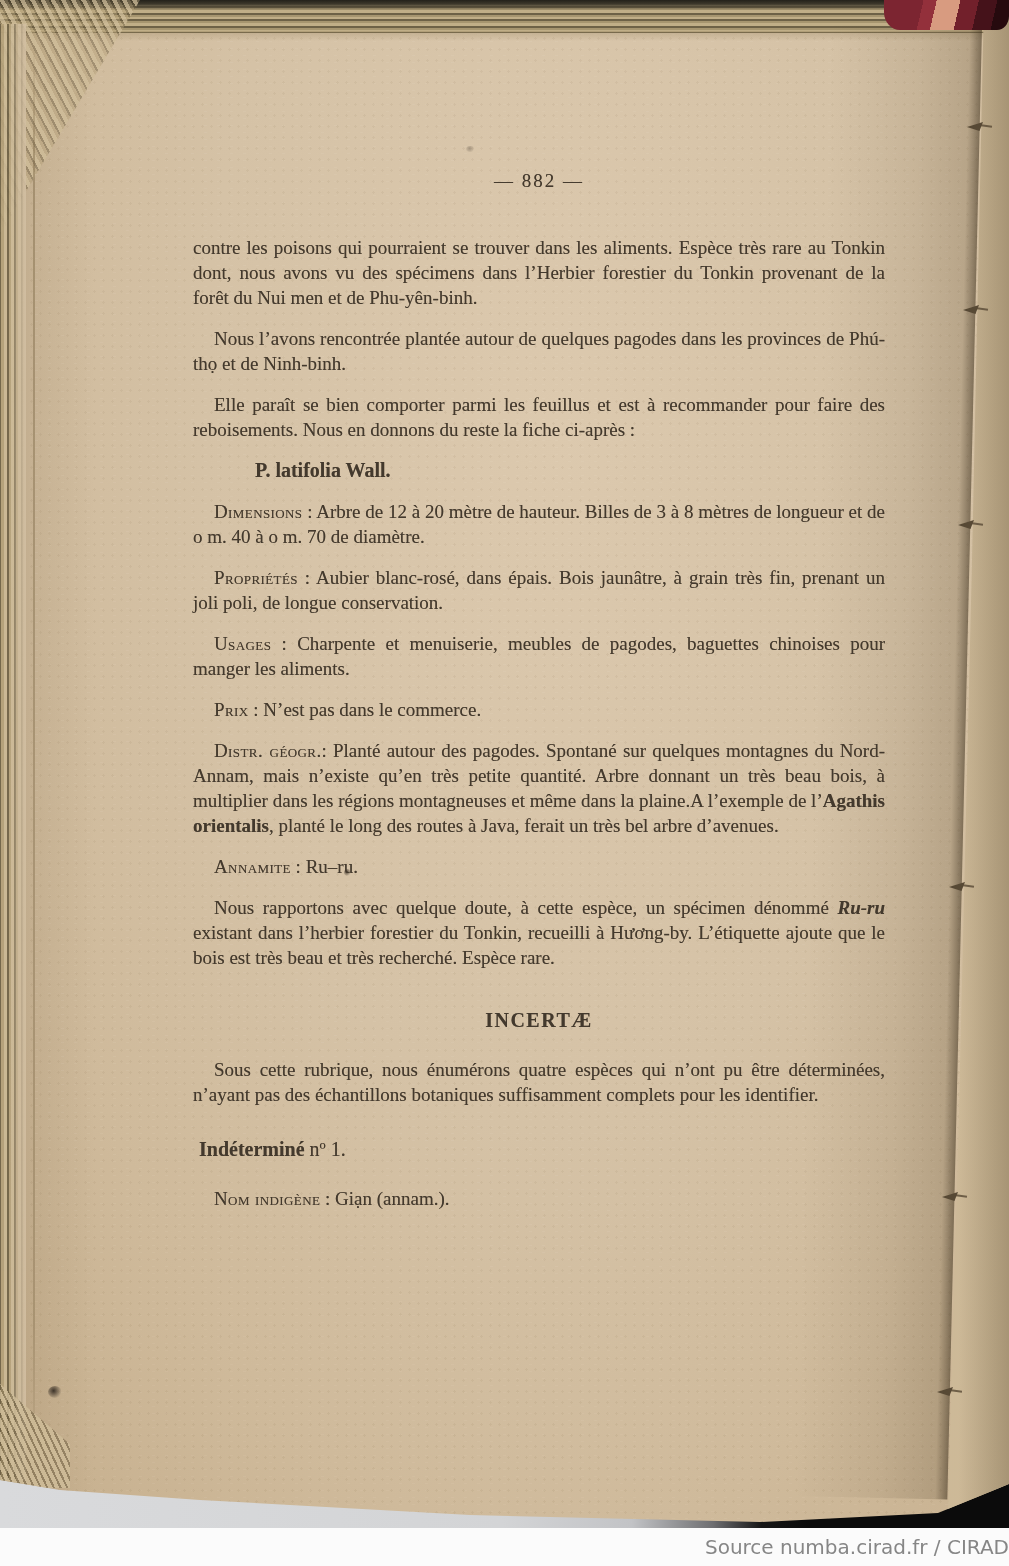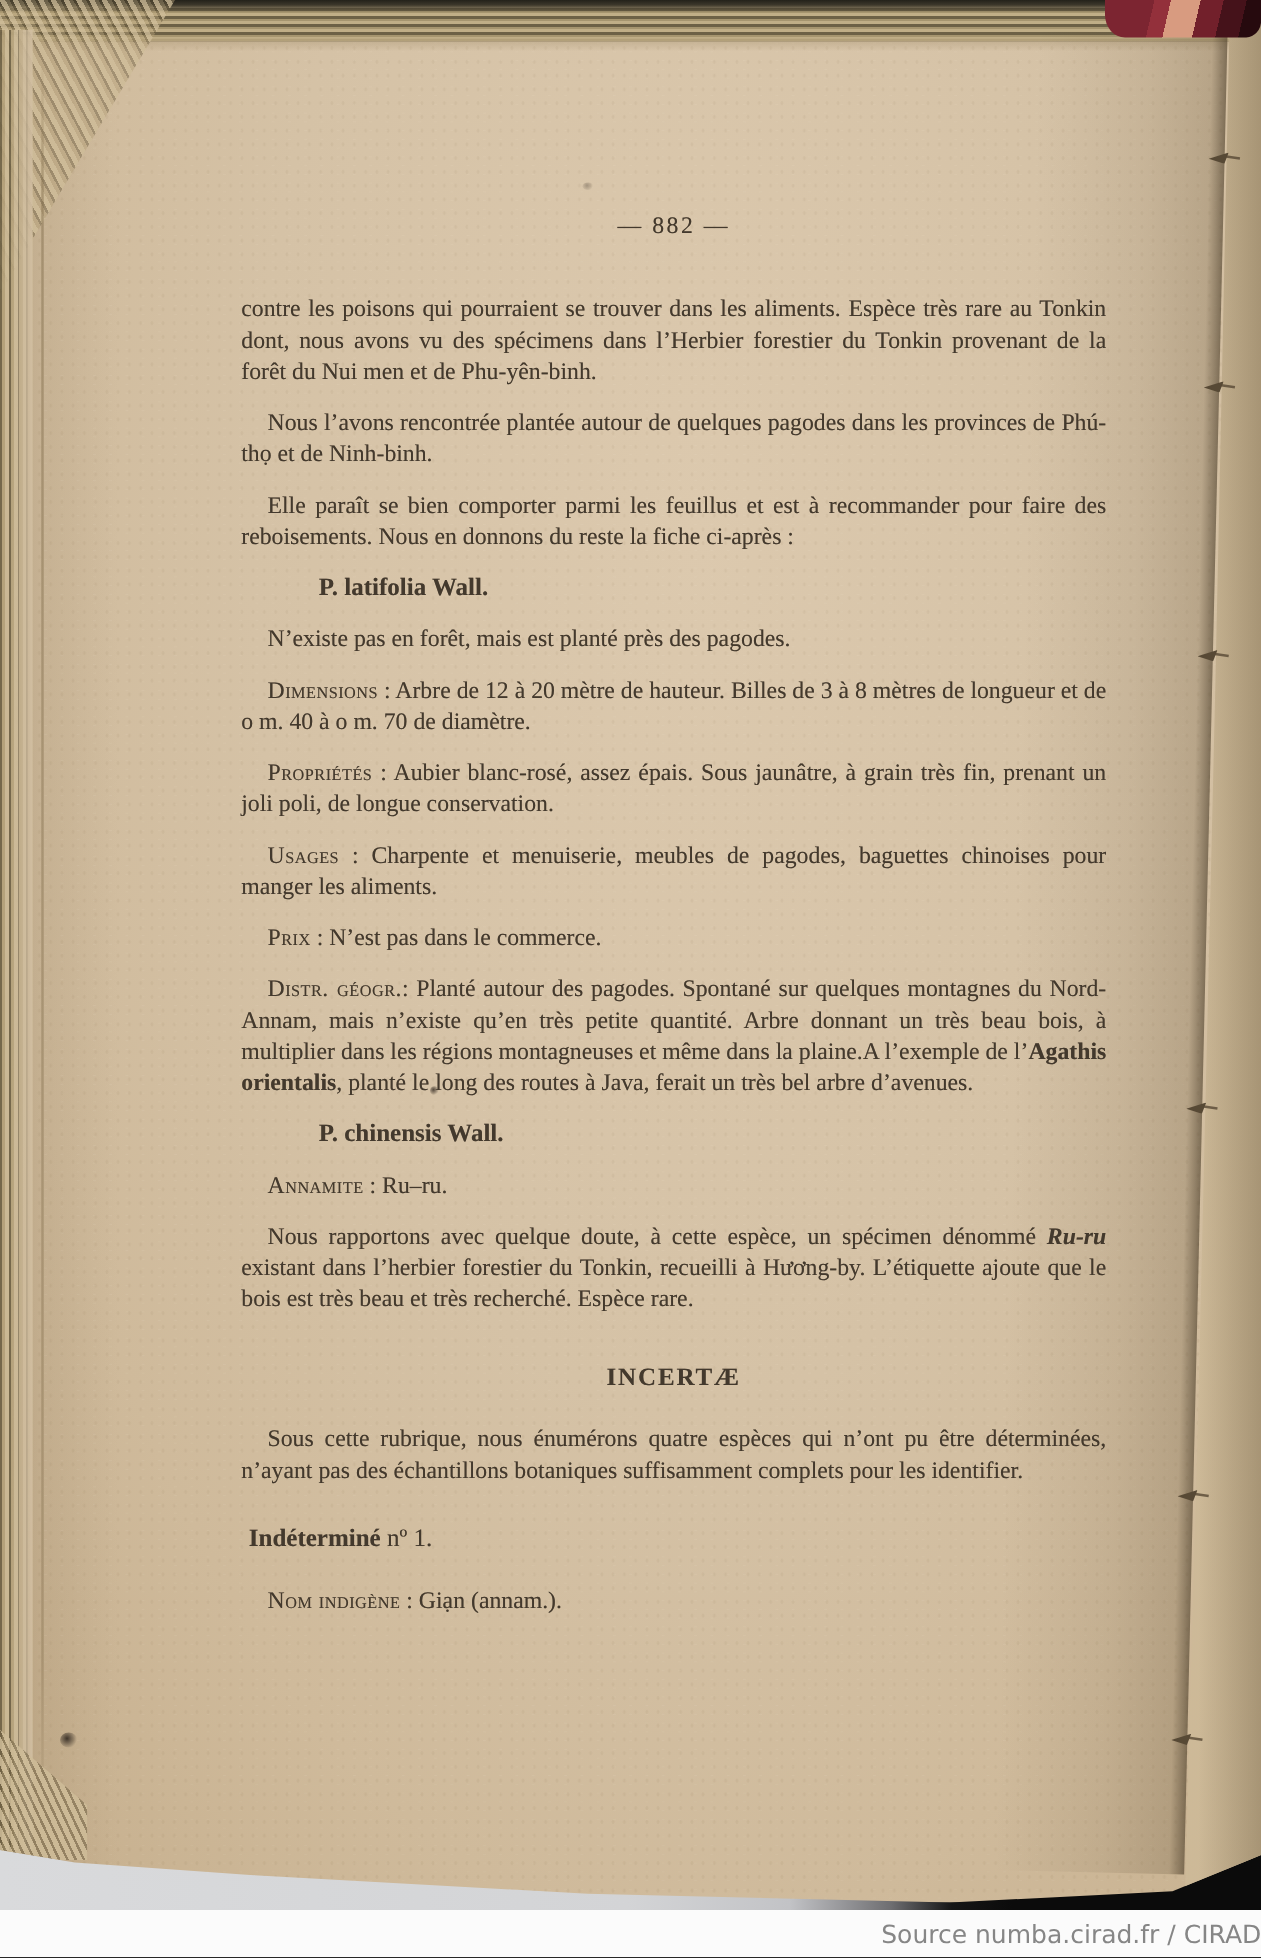--- a/index.html
+++ b/index.html
@@ -125,27 +125,25 @@
     <div class="speck" style="left:344px;top:869px;width:7px;height:7px;opacity:.85;"></div>
     <div class="speck" style="left:466px;top:146px;width:9px;height:6px;opacity:.35;"></div>
 
     <div id="page-text">
       <div class="pgnum">— 882 —</div>
 
     <div class="blk para"><span class="s-plain">contre les poisons qui pourraient se trouver dans les aliments. Espèce très rare au Tonkin dont, nous avons vu des spécimens dans l’Herbier forestier du Tonkin provenant de la forêt du Nui men et de Phu-yên-binh.</span></div>
         <div class="blk para indent"><span class="s-plain">Nous l’avons rencontrée plantée autour de quelques pagodes dans les provinces de Phú-thọ et de Ninh-binh.</span></div>
         <div class="blk para indent"><span class="s-plain">Elle paraît se bien comporter parmi les feuillus et est à recommander pour faire des reboisements. Nous en donnons du reste la fiche ci-après :</span></div>
         <div class="blk heading"><span class="s-plain">P. latifolia Wall.</span></div>
-        <div class="blk para indent"><span class="s-plain">N’existe pas en forêt, mais est planté près des pagodes.</span></div>
         <div class="blk para indent"><span class="s-sc">Dimensions</span><span class="s-plain"> : Arbre de 12 à 20 mètre de hauteur.  Billes de 3 à 8 mètres de longueur et de o m. 40 à o m. 70 de diamètre.</span></div>
-        <div class="blk para indent"><span class="s-sc">Propriétés</span><span class="s-plain"> : Aubier blanc-rosé, assez épais. Sous jaunâtre, à grain très fin, prenant un joli poli, de longue conservation.</span></div>
+        <div class="blk para indent"><span class="s-sc">Propriétés</span><span class="s-plain"> : Aubier blanc-rosé, dans épais. Bois jaunâtre, à grain très fin, prenant un joli poli, de longue conservation.</span></div>
         <div class="blk para indent"><span class="s-sc">Usages</span><span class="s-plain"> : Charpente et menuiserie, meubles de pagodes, baguettes chinoises pour manger les aliments.</span></div>
         <div class="blk para indent"><span class="s-sc">Prix</span><span class="s-plain"> : N’est pas dans le commerce.</span></div>
         <div class="blk para indent"><span class="s-sc">Distr. géogr.</span><span class="s-plain">: Planté autour des pagodes. Spontané sur quelques montagnes du Nord-Annam, mais n’existe qu’en très petite quantité. Arbre donnant un très beau bois, à multiplier dans les régions montagneuses et même dans la plaine.A l’exemple de l’</span><span class="s-b">Agathis orientalis</span><span class="s-plain">, planté le long des routes à Java, ferait un très bel arbre d’avenues.</span></div>
-        <div class="blk heading"><span class="s-plain">P. chinensis Wall.</span></div>
         <div class="blk para indent"><span class="s-sc">Annamite</span><span class="s-plain"> : Ru–ru.</span></div>
         <div class="blk para indent"><span class="s-plain">Nous rapportons avec quelque doute, à cette espèce, un spécimen  dénommé </span><span class="s-bi">Ru-ru</span><span class="s-plain"> existant dans l’herbier forestier du Tonkin, recueilli à Hương-by.  L’étiquette ajoute que le bois est très beau et très recherché. Espèce rare.</span></div>
         <div class="blk center-heading"><span class="s-plain">INCERTÆ</span></div>
         <div class="blk para indent"><span class="s-plain">Sous cette rubrique, nous énumérons quatre espèces qui n’ont pu être déterminées, n’ayant pas des échantillons botaniques suffisamment complets pour les identifier.</span></div>
         <div class="blk subheading"><span class="s-b">Indéterminé</span><span class="s-plain"> nº 1.</span></div>
         <div class="blk para indent"><span class="s-sc">Nom indigène</span><span class="s-plain"> : Giạn (annam.).</span></div>
       </div>
   </div>
 
   <div class="footer">

